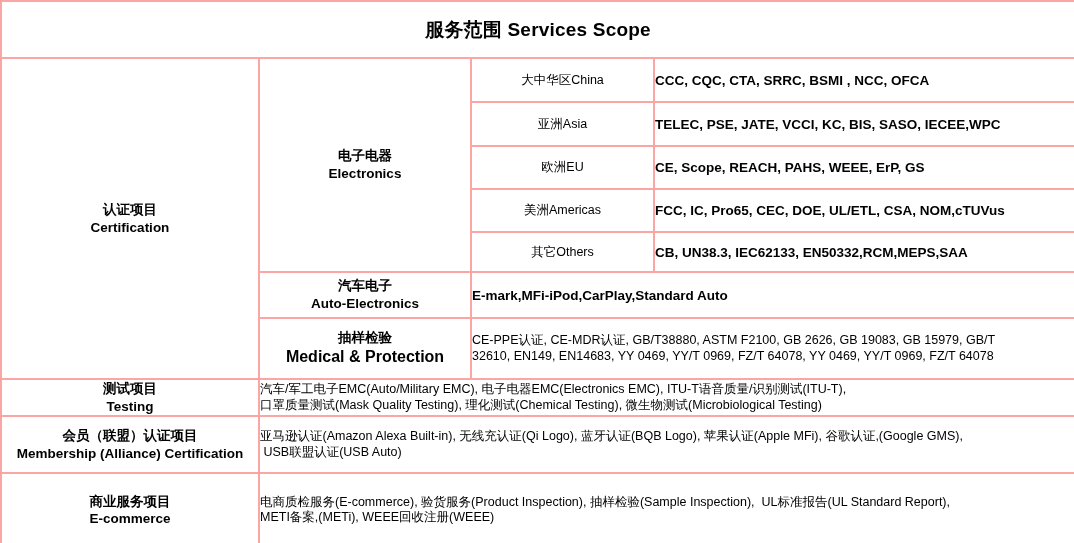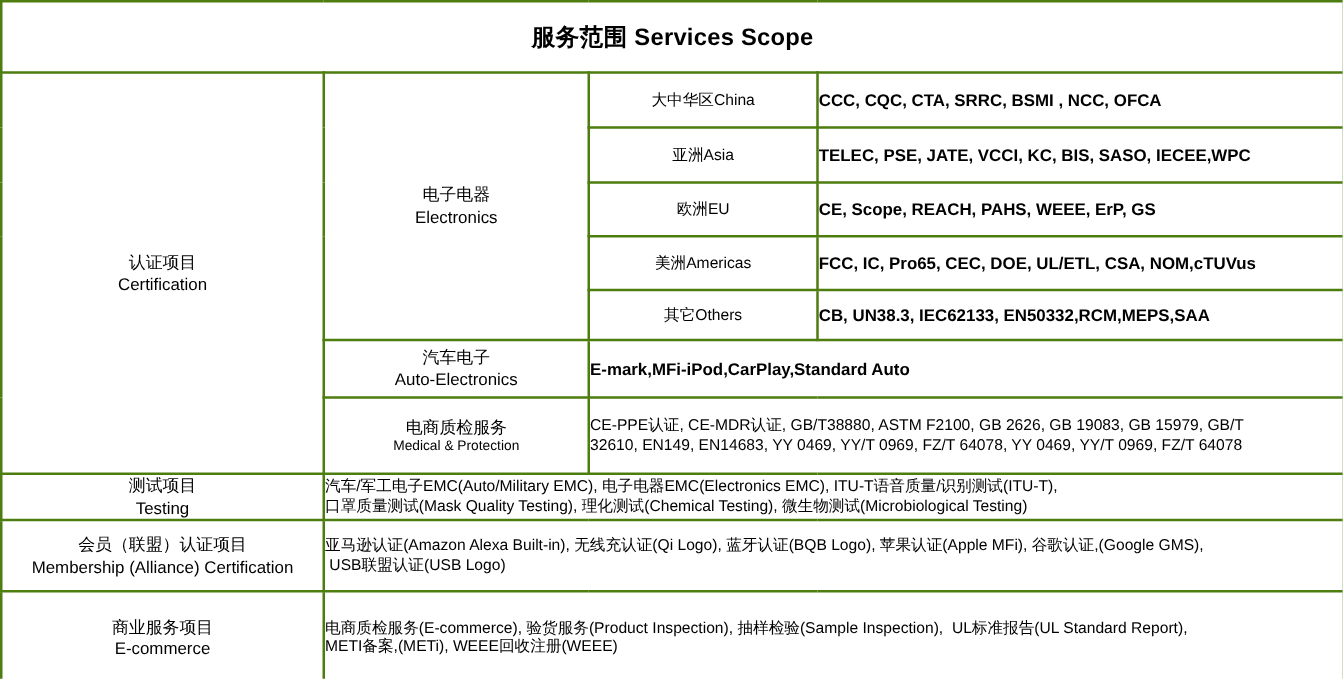--- a/index.html
+++ b/index.html
@@ -9,38 +9,38 @@
     font-family: "Liberation Sans", "DejaVu Sans", sans-serif;
     color: #000000;
   }
   table.scope {
     border-collapse: collapse;
     table-layout: fixed;
     width: 1074px; height: 543px;
     background: #ffffff;
   }
   table.scope td {
-    border: 2px solid #4d7c0f;
+    border: 2px solid #fca5a5;
     padding: 0;
     overflow: hidden;
     vertical-align: middle;
   }
   td.title-cell {
     font-weight: bold;
     font-size: 19px;
     text-align: center;
     letter-spacing: 0.2px;
   }
   td.lbl {
     text-align: center;
-    font-weight: normal;
+    font-weight: bold;
     font-size: 13.5px;
     line-height: 1.3;
   }
-  td.lbl .en-sm { font-size: 11px; }
+  td.lbl .en-sm { font-size: 16px; }
   td.region {
     text-align: center;
     font-weight: normal;
     font-size: 12.5px;
   }
   td.items {
     font-size: 13.5px;
     padding: 0 3px;
     text-align: left;
     white-space: pre;
@@ -103,21 +103,21 @@
   <tr style="height:46px">
     <td class="lbl">
       <div>汽车电子</div>
       <div>Auto-Electronics</div>
     </td>
     <td class="items" colspan="2">E-mark,MFi-iPod,CarPlay,Standard Auto</td>
   </tr>
 
   <tr style="height:61px">
     <td class="lbl">
-      <div>电商质检服务</div>
+      <div>抽样检验</div>
       <div class="en-sm">Medical &amp; Protection</div>
     </td>
     <td class="content" colspan="2">
       <div class="line">CE-PPE认证, CE-MDR认证, GB/T38880, ASTM F2100, GB 2626, GB 19083, GB 15979, GB/T</div>
       <div class="line">32610, EN149, EN14683, YY 0469, YY/T 0969, FZ/T 64078, YY 0469, YY/T 0969, FZ/T 64078</div>
     </td>
   </tr>
 
   <tr style="height:37px">
     <td class="lbl">
@@ -130,21 +130,21 @@
     </td>
   </tr>
 
   <tr style="height:57px">
     <td class="lbl">
       <div>会员（联盟）认证项目</div>
       <div>Membership (Alliance) Certification</div>
     </td>
     <td class="content" colspan="3">
       <div class="line">亚马逊认证(Amazon Alexa Built-in), 无线充认证(Qi Logo), 蓝牙认证(BQB Logo), 苹果认证(Apple MFi), 谷歌认证,(Google GMS),</div>
-      <div class="line"> USB联盟认证(USB Logo)</div>
+      <div class="line"> USB联盟认证(USB Auto)</div>
     </td>
   </tr>
 
   <tr style="height:74px">
     <td class="lbl">
       <div>商业服务项目</div>
       <div>E-commerce</div>
     </td>
     <td class="content" colspan="3">
       <div class="line">电商质检服务(E-commerce), 验货服务(Product Inspection), 抽样检验(Sample Inspection),  UL标准报告(UL Standard Report),</div>

